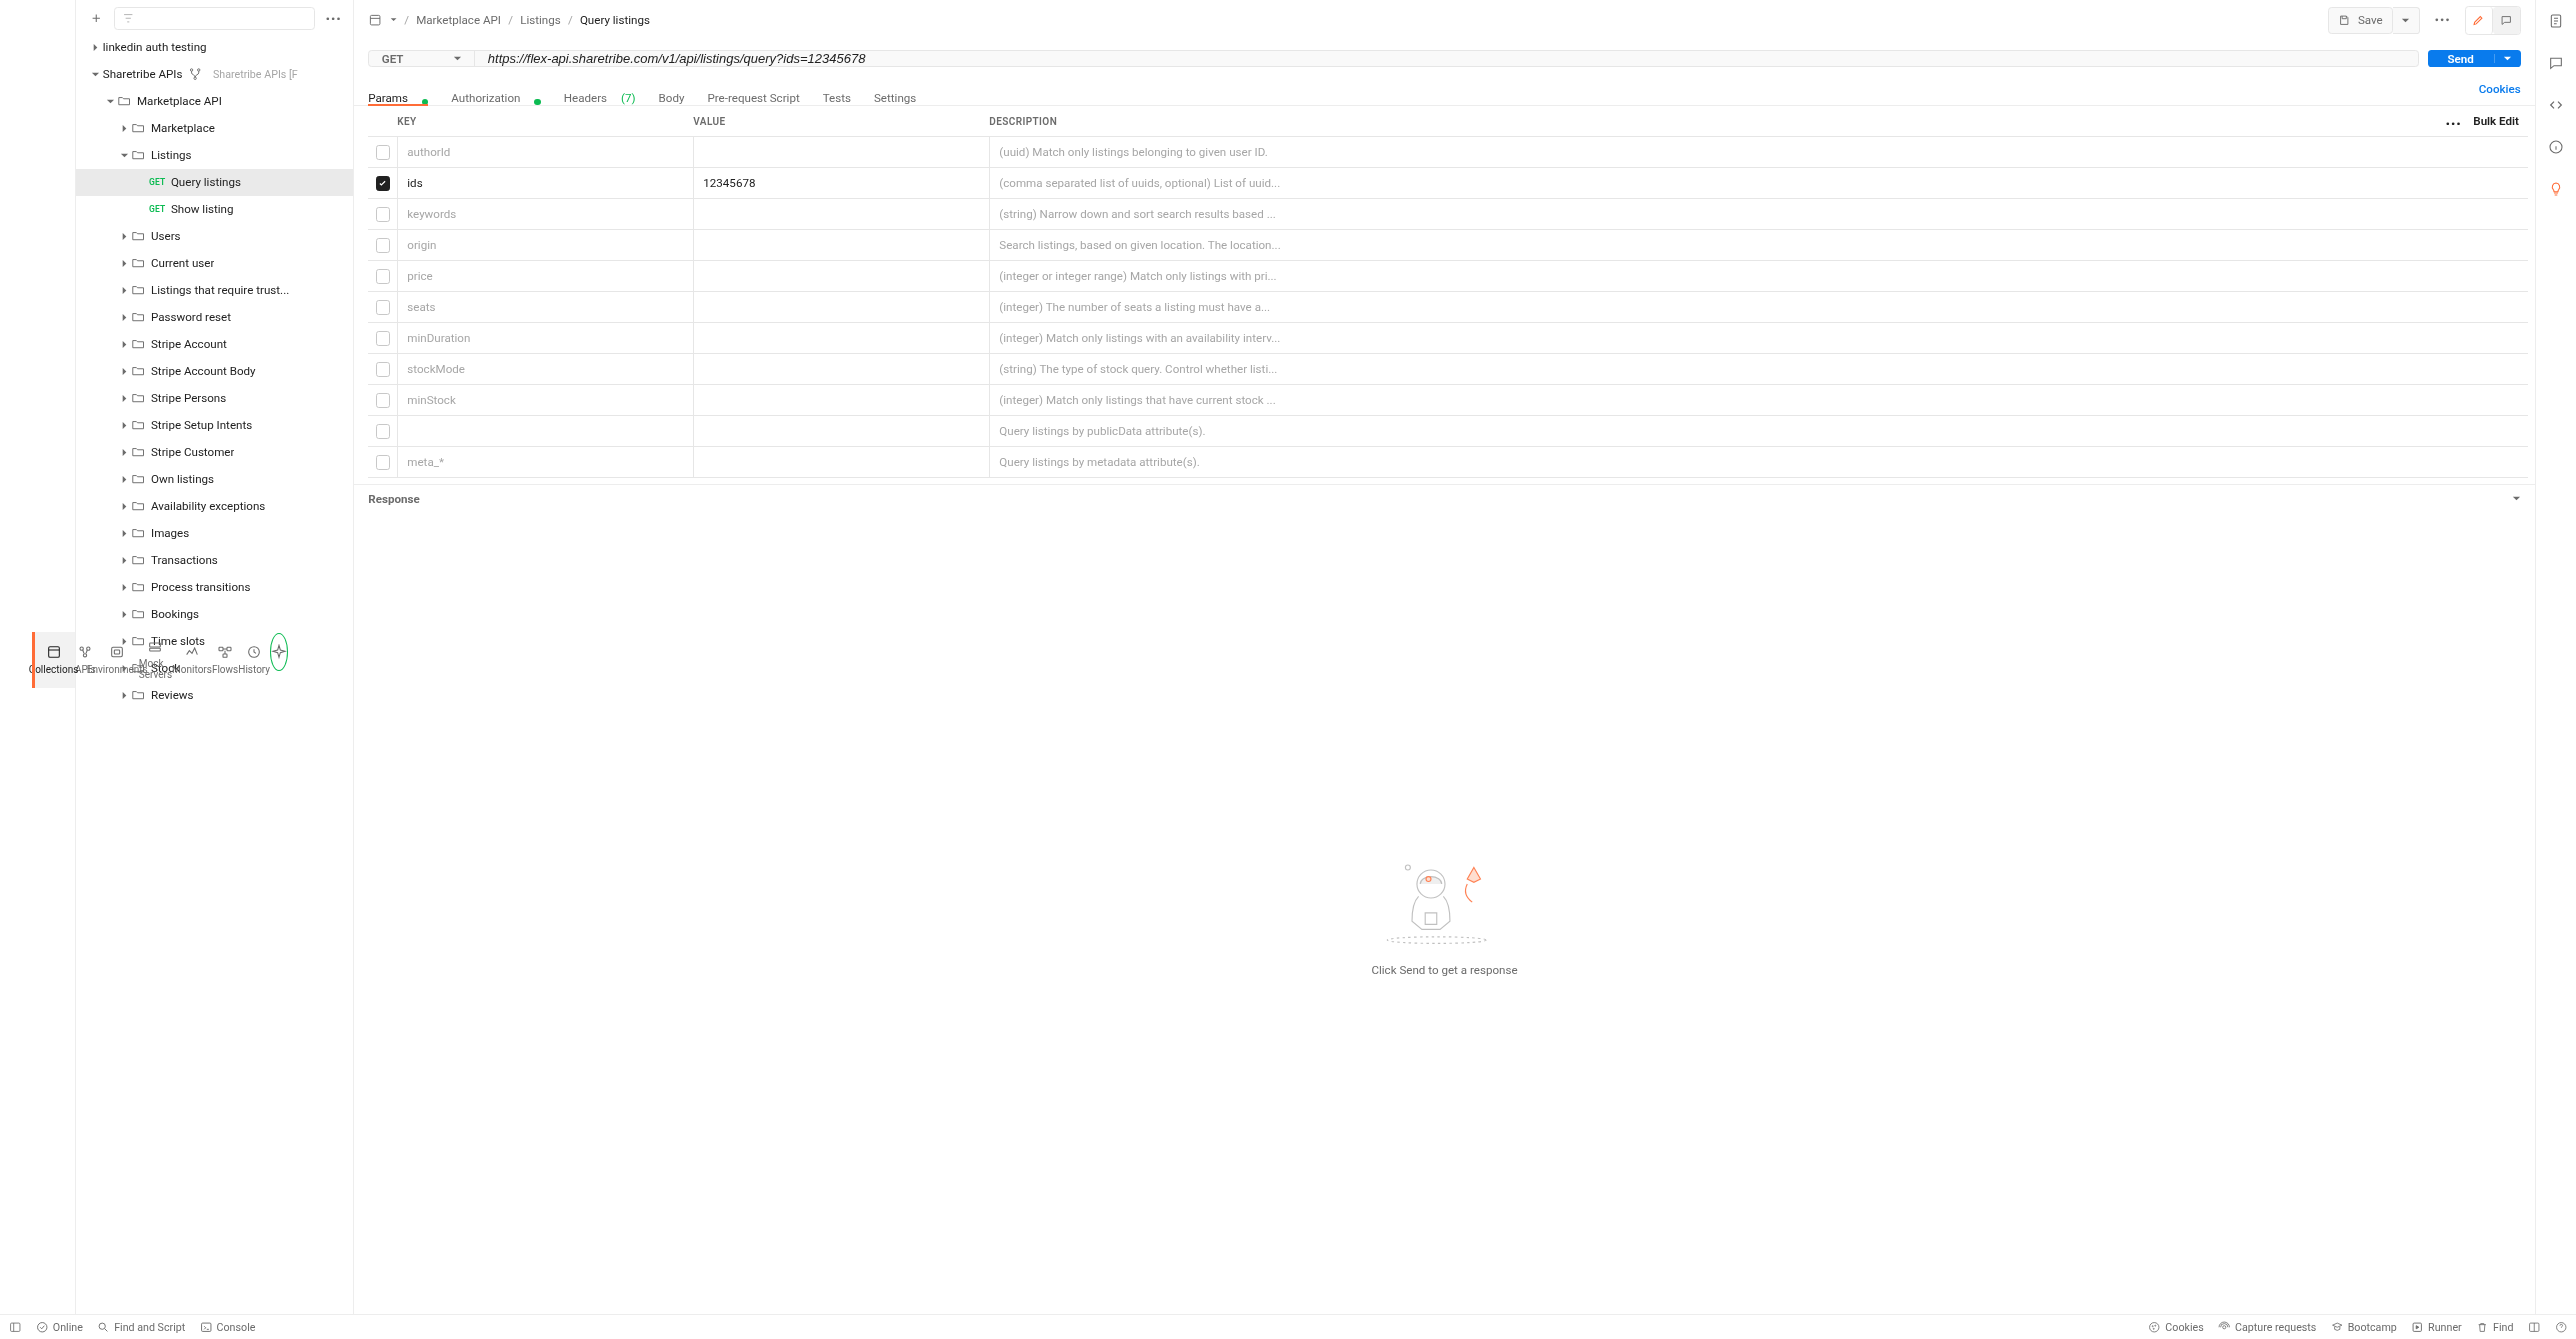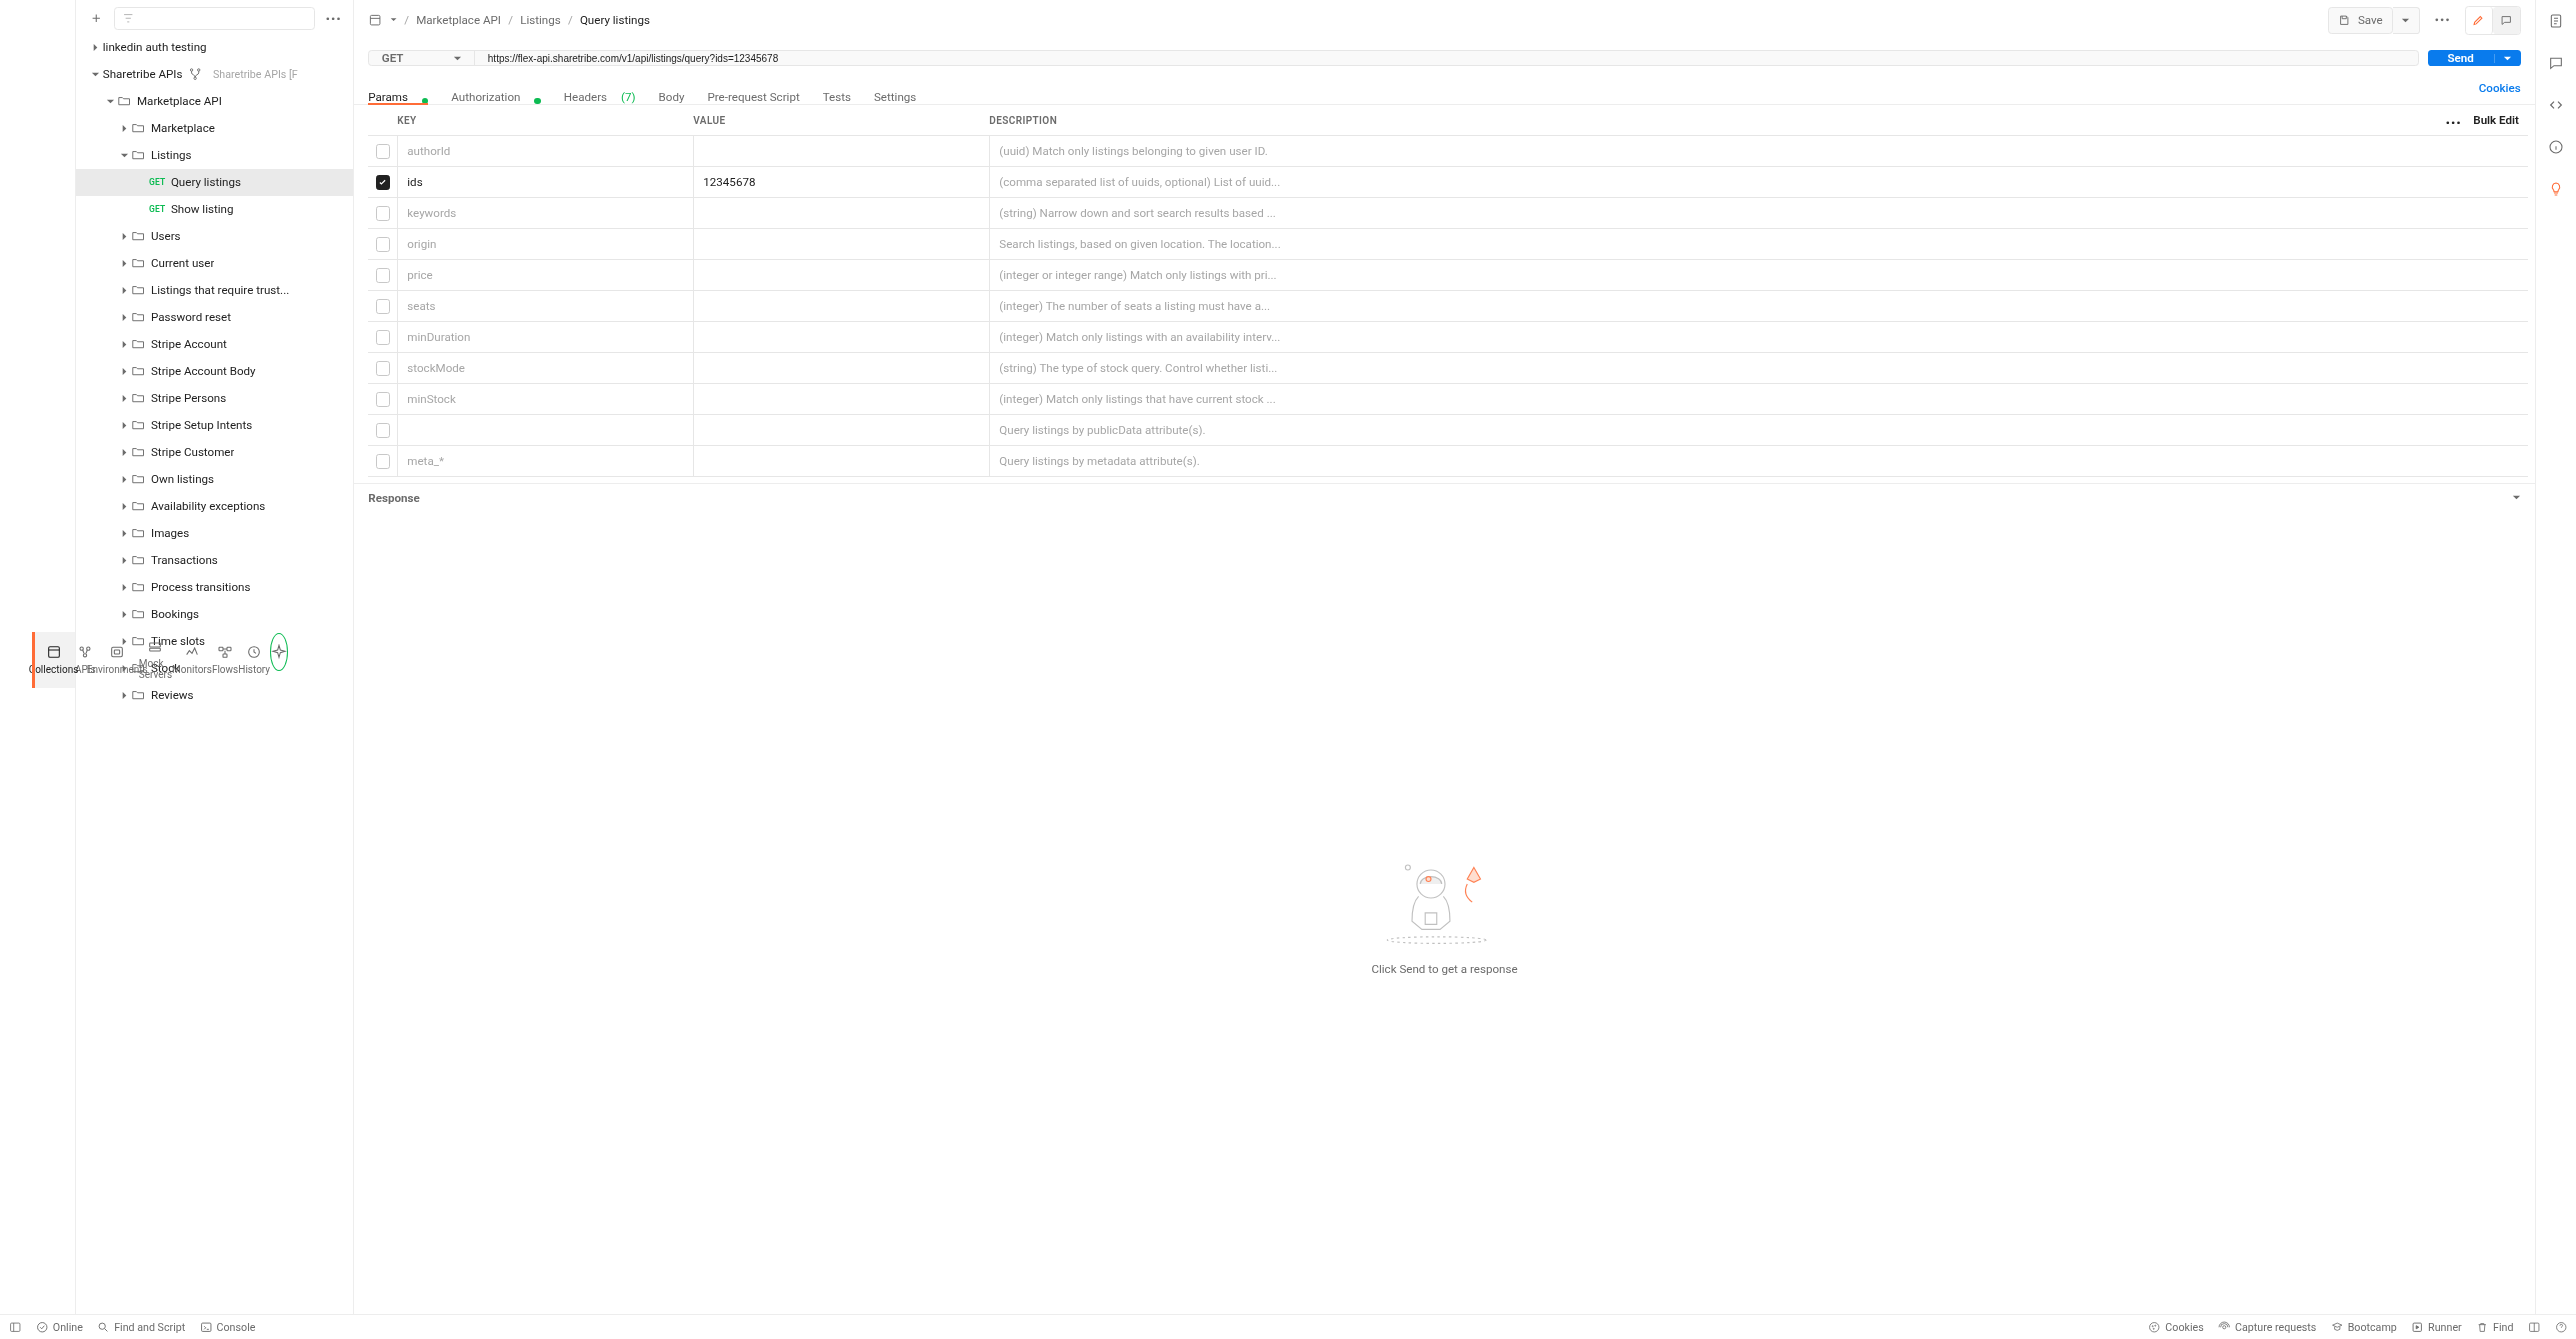--- a/index.html
+++ b/index.html
@@ -53,21 +53,21 @@
   .crumb-current { color:var(--text); font-weight:400; }
   .crumb-spacer { flex:1; }
   .crumb-btn { height:27px; padding:0 9px; border:0.9px solid var(--border2); border-radius:3.6px; display:flex; align-items:center; gap:7px; color:var(--text-muted); background:var(--bg-soft); cursor:not-allowed; }
   .icon-btn { width:27px; height:27px; border:0.9px solid var(--border2); border-radius:3.6px; display:flex; align-items:center; justify-content:center; color:var(--text-muted); cursor:pointer; }
   .icon-btn.edit { color:var(--orange); border-color:#f2d9cf; }
   .icon-btn.plain { border:none; }
 
   .req-row { display:flex; align-items:stretch; gap:9px; padding:9px 14.3px 5.4px 14.3px; }
   .method-url { flex:1; display:flex; border:0.9px solid var(--border2); background:var(--bg-soft); border-radius:3.6px; overflow:hidden; }
   .method-dd { width:106px; display:flex; align-items:center; justify-content:space-between; padding:0 12.5px; border-right:0.9px solid var(--border2); font-weight:600; color:var(--text-muted); cursor:pointer; }
-  .url-input { flex:1; border:none; outline:none; background:transparent; padding:0 12.5px; font-size:10px; color:var(--text); }
+  .url-input { flex:1; border:none; outline:none; background:transparent; padding:0 12.5px; font-size:13px; color:var(--text);font-style:italic; }
   .send-btn { width:93px; background:var(--blue); color:#fff; border-radius:3.6px; display:flex; align-items:center; }
   .send-main { flex:1; display:flex; align-items:center; justify-content:center; font-weight:600; cursor:pointer; }
   .send-caret { width:27px; display:flex; align-items:center; justify-content:center; border-left:0.9px solid rgba(255,255,255,.25); cursor:pointer; }
 
   .tabs-row { display:flex; align-items:center; padding:0 14.3px; gap:23px; border-bottom:0.9px solid var(--border); height:34px; }
   .tab { display:flex; align-items:flex-end; gap:14px; height:100%; color:var(--text-muted); cursor:pointer; position:relative; }
   .tab.active { color:var(--text); }
   .tab.active::after { content:""; position:absolute; left:0; right:0; bottom:-0.9px; height:1.8px; background:var(--orange); }
   .dot { width:6.3px; height:6.3px; border-radius:50%; background:var(--green); }
   .tab-count { color:var(--green); }

